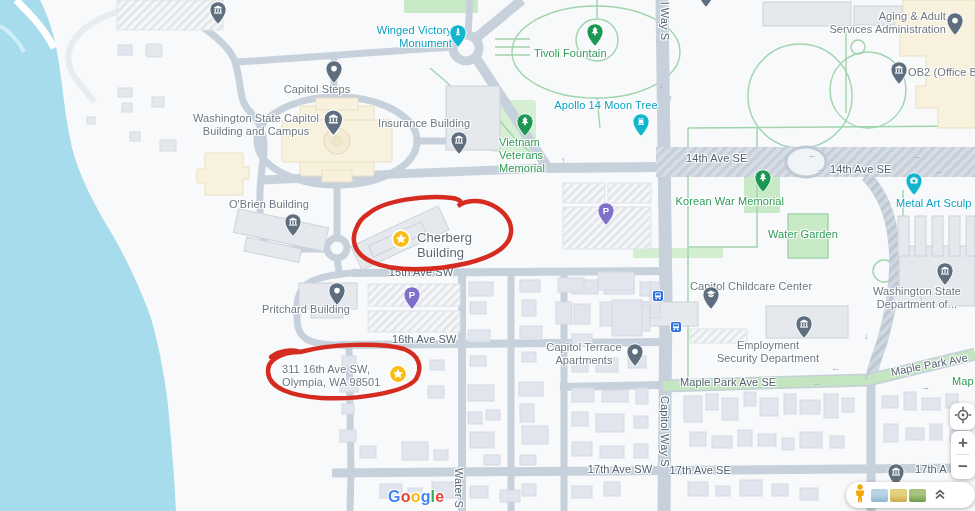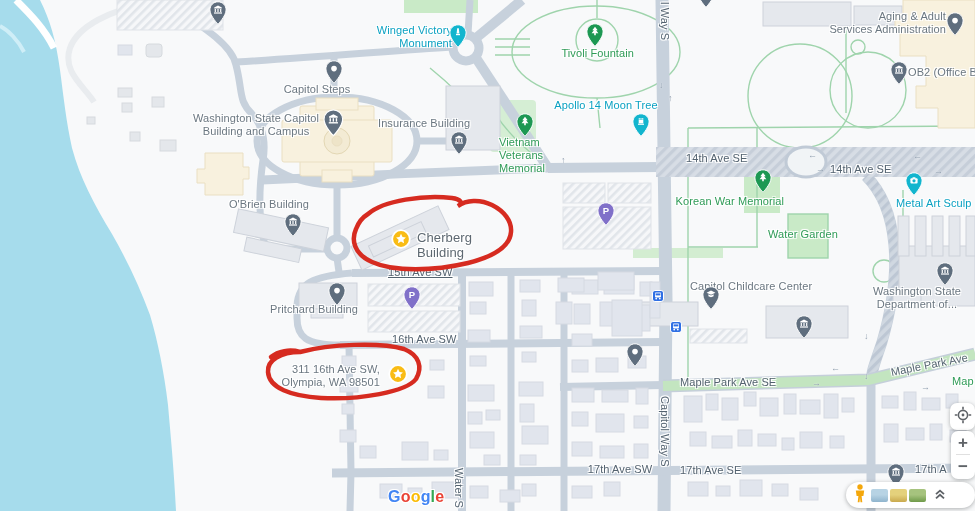--- a/index.html
+++ b/index.html
@@ -276,55 +276,59 @@
       <rect x="556" y="302" width="16" height="22"></rect>
         <rect x="612" y="300" width="30" height="36"></rect>
       <rect x="650" y="282" width="10" height="36"></rect>
       <rect x="118" y="45" width="14" height="10"></rect>
     </g>
   </svg>
 
   <div id="labels">
       <div class="lbl teal" style="left: 364px; top: 24px; width: 88px; text-align: right;">Winged Victory
 Monument</div>
-      <div class="lbl green" style="left: 548px; top: 47px; width: 86px; text-align: right;">Tivoli Fountain</div>
+      <div class="lbl green" style="left: 534px; top: 47px; width: 86px; text-align: left;">Tivoli Fountain</div>
       <div class="lbl poi" style="left: 806px; top: 10px; width: 140px; text-align: right;">Aging &amp; Adult
 Services Administration</div>
       <div class="lbl poi" style="left: 908px; top: 66px; width: 80px; text-align: left;">OB2 (Office B</div>
       <div class="lbl teal" style="left: 548px; top: 99px; width: 116px; text-align: center;">Apollo 14 Moon Tree</div>
       <div class="lbl green" style="left: 499px; top: 136px; width: 60px; text-align: left;">Vietnam
 Veterans
 Memorial</div>
       <div class="lbl poi" style="left: 280px; top: 83px; width: 74px; text-align: center;">Capitol Steps</div>
       <div class="lbl poi" style="left: 184px; top: 112px; width: 144px; text-align: center;">Washington State Capitol
 Building and Campus</div>
       <div class="lbl poi" style="left: 378px; top: 117px; width: 102px; text-align: left;">Insurance Building</div>
       <div class="lbl street" style="left: 686px; top: 152px; width: 66px; text-align: left;">14th Ave SE</div>
       <div class="lbl street" style="left: 830px; top: 163px; width: 66px; text-align: left;">14th Ave SE</div>
       <div class="lbl green" style="left: 662px; top: 195px; width: 122px; text-align: right;">Korean War Memorial</div>
       <div class="lbl teal" style="left: 896px; top: 197px; width: 86px; text-align: left;">Metal Art Sculp</div>
       <div class="lbl green" style="left: 768px; top: 228px; width: 78px; text-align: left;">Water Garden</div>
       <div class="lbl poi" style="left: 224px; top: 198px; width: 90px; text-align: center;">O'Brien Building</div>
       <div class="lbl title" style="left: 417px; top: 230px; width: 96px; text-align: left;">Cherberg Building</div>
-      <div class="lbl street" style="left: 388px; top: 266px; width: 66px; text-align: left; text-decoration: underline;">15th Ave SW</div>
+      <div class="lbl street" style="left: 388px; top: 266px; width: 66px; text-align: center;">15th Ave SW</div>
       <div class="lbl poi" style="left: 690px; top: 280px; width: 134px; text-align: left;">Capitol Childcare Center</div>
-      <div class="lbl poi" style="left: 262px; top: 303px; width: 98px; text-align: left; margin-left: 8px;">Pritchard Building</div>
+      <div class="lbl poi" style="left: 262px; top: 303px; width: 98px; text-align: left;">Pritchard Building</div>
       <div class="lbl poi" style="left: 868px; top: 285px; width: 98px; text-align: center;">Washington State
 Department of...</div>
       <div class="lbl street" style="left: 392px; top: 333px; width: 66px; text-align: left;">16th Ave SW</div>
-      <div class="lbl poi" style="left: 274px; top: 363px; width: 106px; text-align: right;">311 16th Ave SW,
+      <div class="lbl poi" style="left: 541px; top: 341px; width: 86px; text-align: center;">Capitol Terrace
+Apartments</div>
+      <div class="lbl poi" style="left: 708px; top: 339px; width: 120px; text-align: center;">Employment
+Security Department</div>
+      <div class="lbl poi" style="left: 282px; top: 363px; width: 106px; ">311 16th Ave SW,
 Olympia, WA 98501</div>
       <div class="lbl street" style="left: 680px; top: 376px; width: 106px; text-align: left;">Maple Park Ave SE</div>
       <div class="lbl street" style="left: 891px; top: 366px; width: 90px; text-align: left; transform: rotate(-11deg); transform-origin: left center;">Maple Park Ave</div>
       <div class="lbl green" style="left: 952px; top: 375px; width: 26px; text-align: left;">Map</div>
       <div class="lbl street vert" style="left: 658px; top: 2px;">l Way S</div>
       <div class="lbl street vert" style="left: 658px; top: 396px;">Capitol Way S</div>
       <div class="lbl street vert" style="left: 452px; top: 468px;">Water S</div>
       <div class="lbl street" style="left: 585px; top: 463px; width: 70px; text-align: center;">17th Ave SW</div>
-      <div class="lbl street" style="left: 680px; top: 464px; width: 68px; text-align: left;">17th Ave SE</div>
+      <div class="lbl street" style="left: 663px; top: 464px; width: 68px; text-align: right;">17th Ave SE</div>
       <div class="lbl street" style="left: 915px; top: 463px; width: 42px; text-align: left;">17th A</div>
       <span class="arrow" style="left: 808px; top: 150px;">←</span>
       <span class="arrow" style="left: 913px; top: 151px;">←</span>
       <span class="arrow" style="left: 816px; top: 164px;">→</span>
       <span class="arrow" style="left: 934px; top: 166px;">→</span>
       <span class="arrow" style="left: 659px; top: 80px;">↓</span>
       <span class="arrow" style="left: 668px; top: 93px;">↑</span>
       <span class="arrow" style="left: 561px; top: 155px;">↑</span>
       <span class="arrow" style="left: 831px; top: 363px;">←</span>
       <span class="arrow" style="left: 812px; top: 378px;">→</span>

